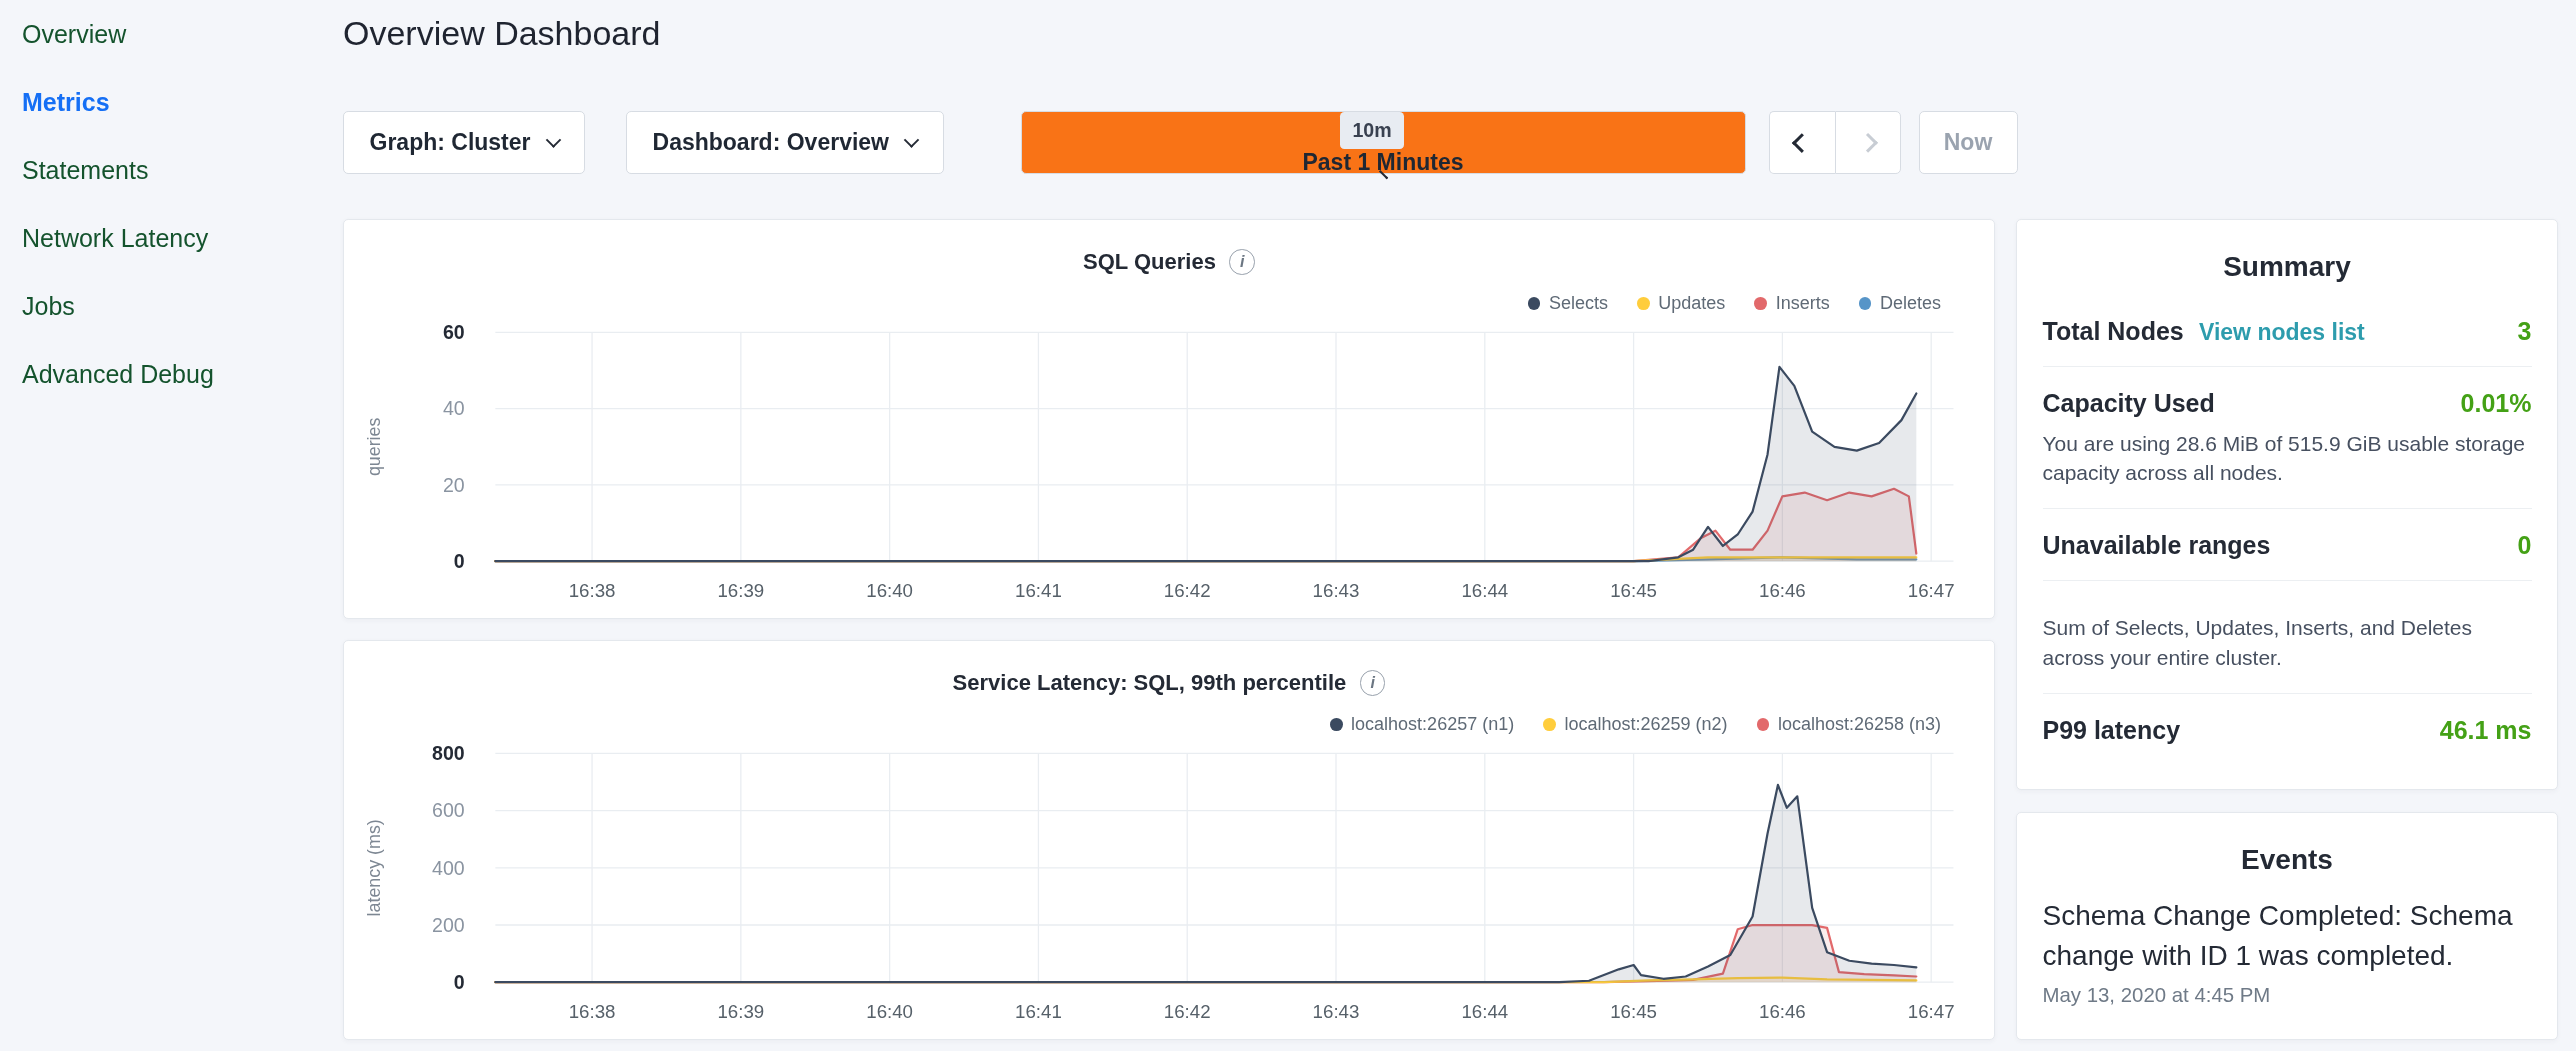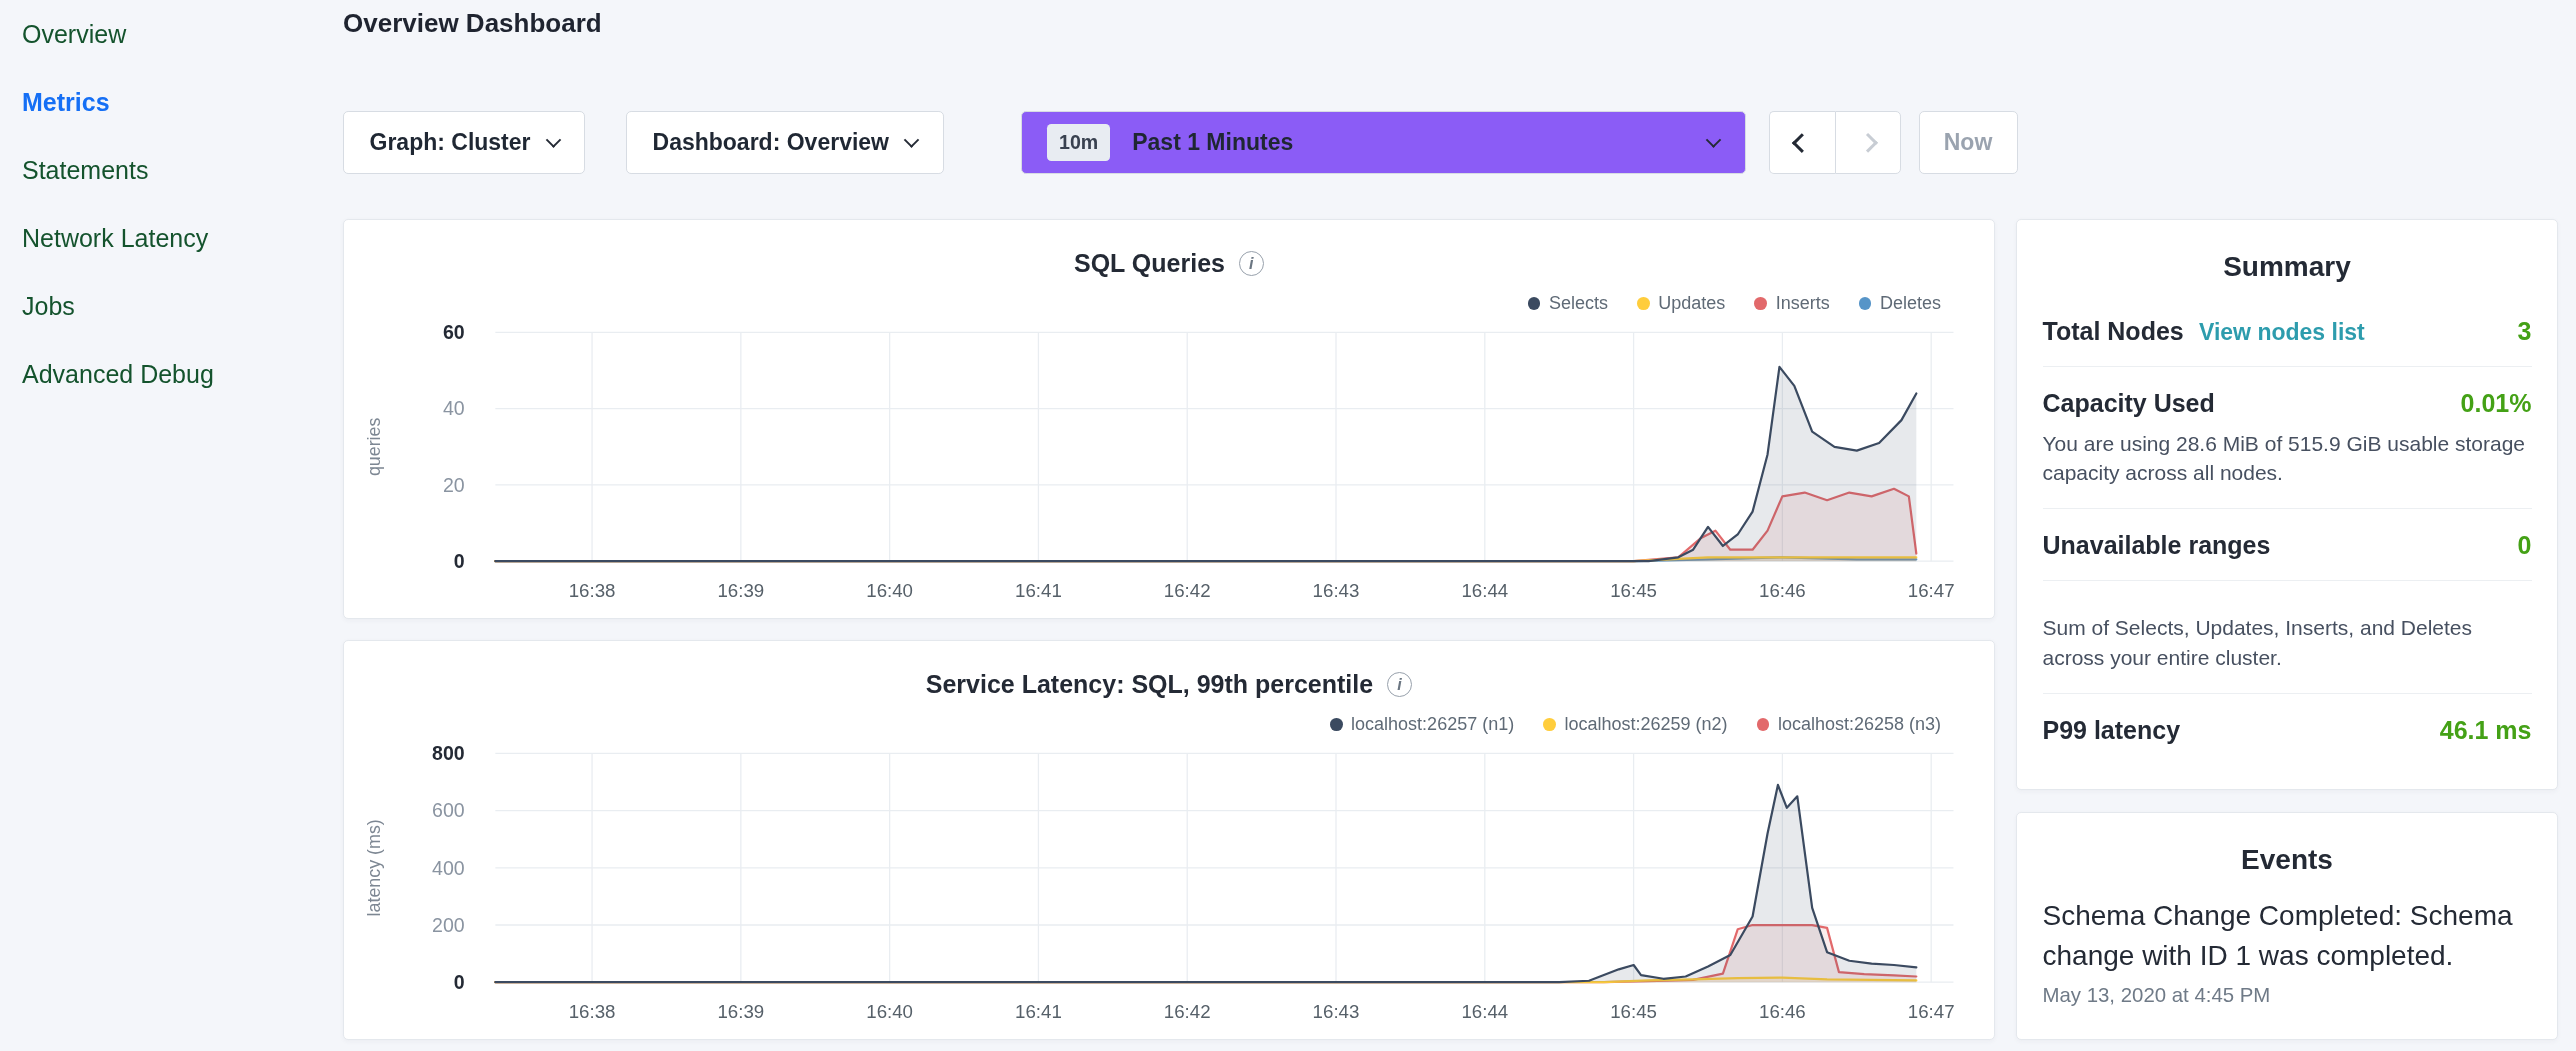--- a/index.html
+++ b/index.html
@@ -15,39 +15,39 @@
   
   .sidebar { position:absolute; left:0; top:0; width:340px; padding-top:0; }
   .sidebar-item {
     height:68px; display:flex; align-items:center;
     padding-left:22px; font-size:25px; color:#14532d; cursor:pointer;
   }
   .sidebar-item.active { color:#156ff5; font-weight:600; }
 
   
   .page-title {
-    position:absolute; left:343px; top:8px;
-    font-size:26px; font-weight:700; color:#1f2430;
+    position:absolute; left:343px; top:14px;
+    font-size:34px; font-weight:400; color:#1f2430;
   }
 
   .controls { position:absolute; left:343px; top:111px; display:flex; align-items:center; }
   .dropdown {
     height:63px; background:#fff; border:0.9px solid #d7dce3; border-radius:5.1px;
     display:flex; align-items:center; gap:17px; padding:0 25.5px;
     font-size:23px; font-weight:600; color:#1f2733; cursor:pointer;
   }
   .chev {
     width:11px; height:11px; border-right:2.6px solid #242a35; border-bottom:2.6px solid #242a35;
     transform:rotate(45deg) translate(-1.7px,-1.7px); display:inline-block;
   }
   .gap-sm { width:41px; } .gap-lg { width:77px; } .gap-xs { width:23px; } .gap-md { width:18px; }
 
   .time-select {
-    width:725px; height:63px; background:#8b5cf6; border:0.9px solid #d7dce3; border-radius:5.1px;
-    display:flex; align-items:center; padding:0 25.5px; cursor:pointer;
+    width:725px; height:63px; background:#f97316; border:0.9px solid #d7dce3; border-radius:5.1px;
+    display:flex; align-items:center; padding:0 25.5px; cursor:pointer;flex-direction:column;
   }
   .time-badge {
     background:#e8ecf2; border-radius:4.3px; padding:6.8px 12px;
     font-size:19.6px; font-weight:700; color:#394150; margin-right:22px;
   }
   .time-label { font-size:23px; font-weight:700; color:#1f2733; flex:1; }
 
   .pager { display:flex; }
   .pager-btn {
     width:66px; height:63px; background:#fff; border:0.9px solid #d7dce3;
@@ -72,21 +72,21 @@
   #chart-panel-0 { left:343px; top:219px; width:1652px; height:400px; }
   #chart-panel-1 { left:343px; top:640px; width:1652px; height:400px; }
   #summary-panel { left:2016px; top:219px; width:542px; height:571px; }
   #events-panel  { left:2016px; top:812px; width:542px; height:228px; }
 
   
   .chart-title-row {
     position:absolute; top:29px; left:0; right:0;
     display:flex; align-items:center; justify-content:center; gap:13.6px;
   }
-  .chart-title { font-size:25px; font-weight:700; color:#242a35; }
+  .chart-title { font-size:22px; font-weight:700; color:#242a35; }
   .info-icon {
     width:25.5px; height:25.5px; border:1.7px solid #98a1ac; border-radius:50%;
     color:#6b7682; font-size:16px; font-style:italic; font-weight:700;
     display:flex; align-items:center; justify-content:center; cursor:pointer;
   }
   .legend {
     position:absolute; top:73px; right:53px;
     display:flex; align-items:center; gap:29px;
   }
   .legend-item { display:flex; align-items:center; gap:8.5px; font-size:18px; color:#5f6a76; cursor:pointer; }

